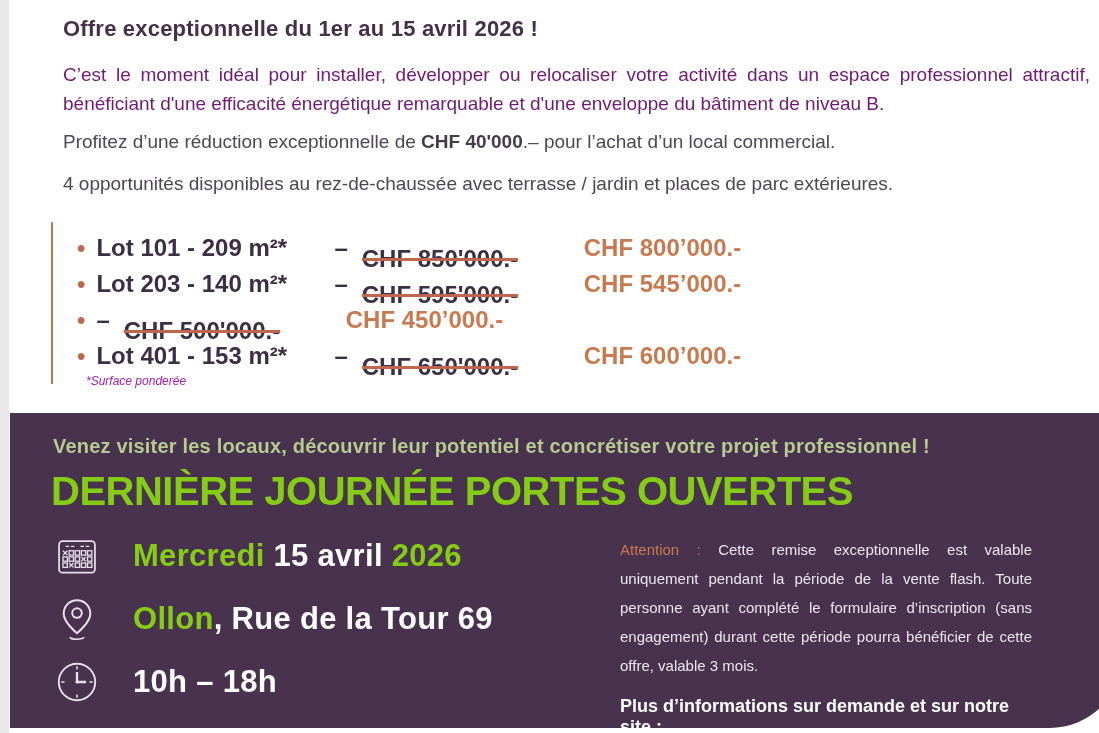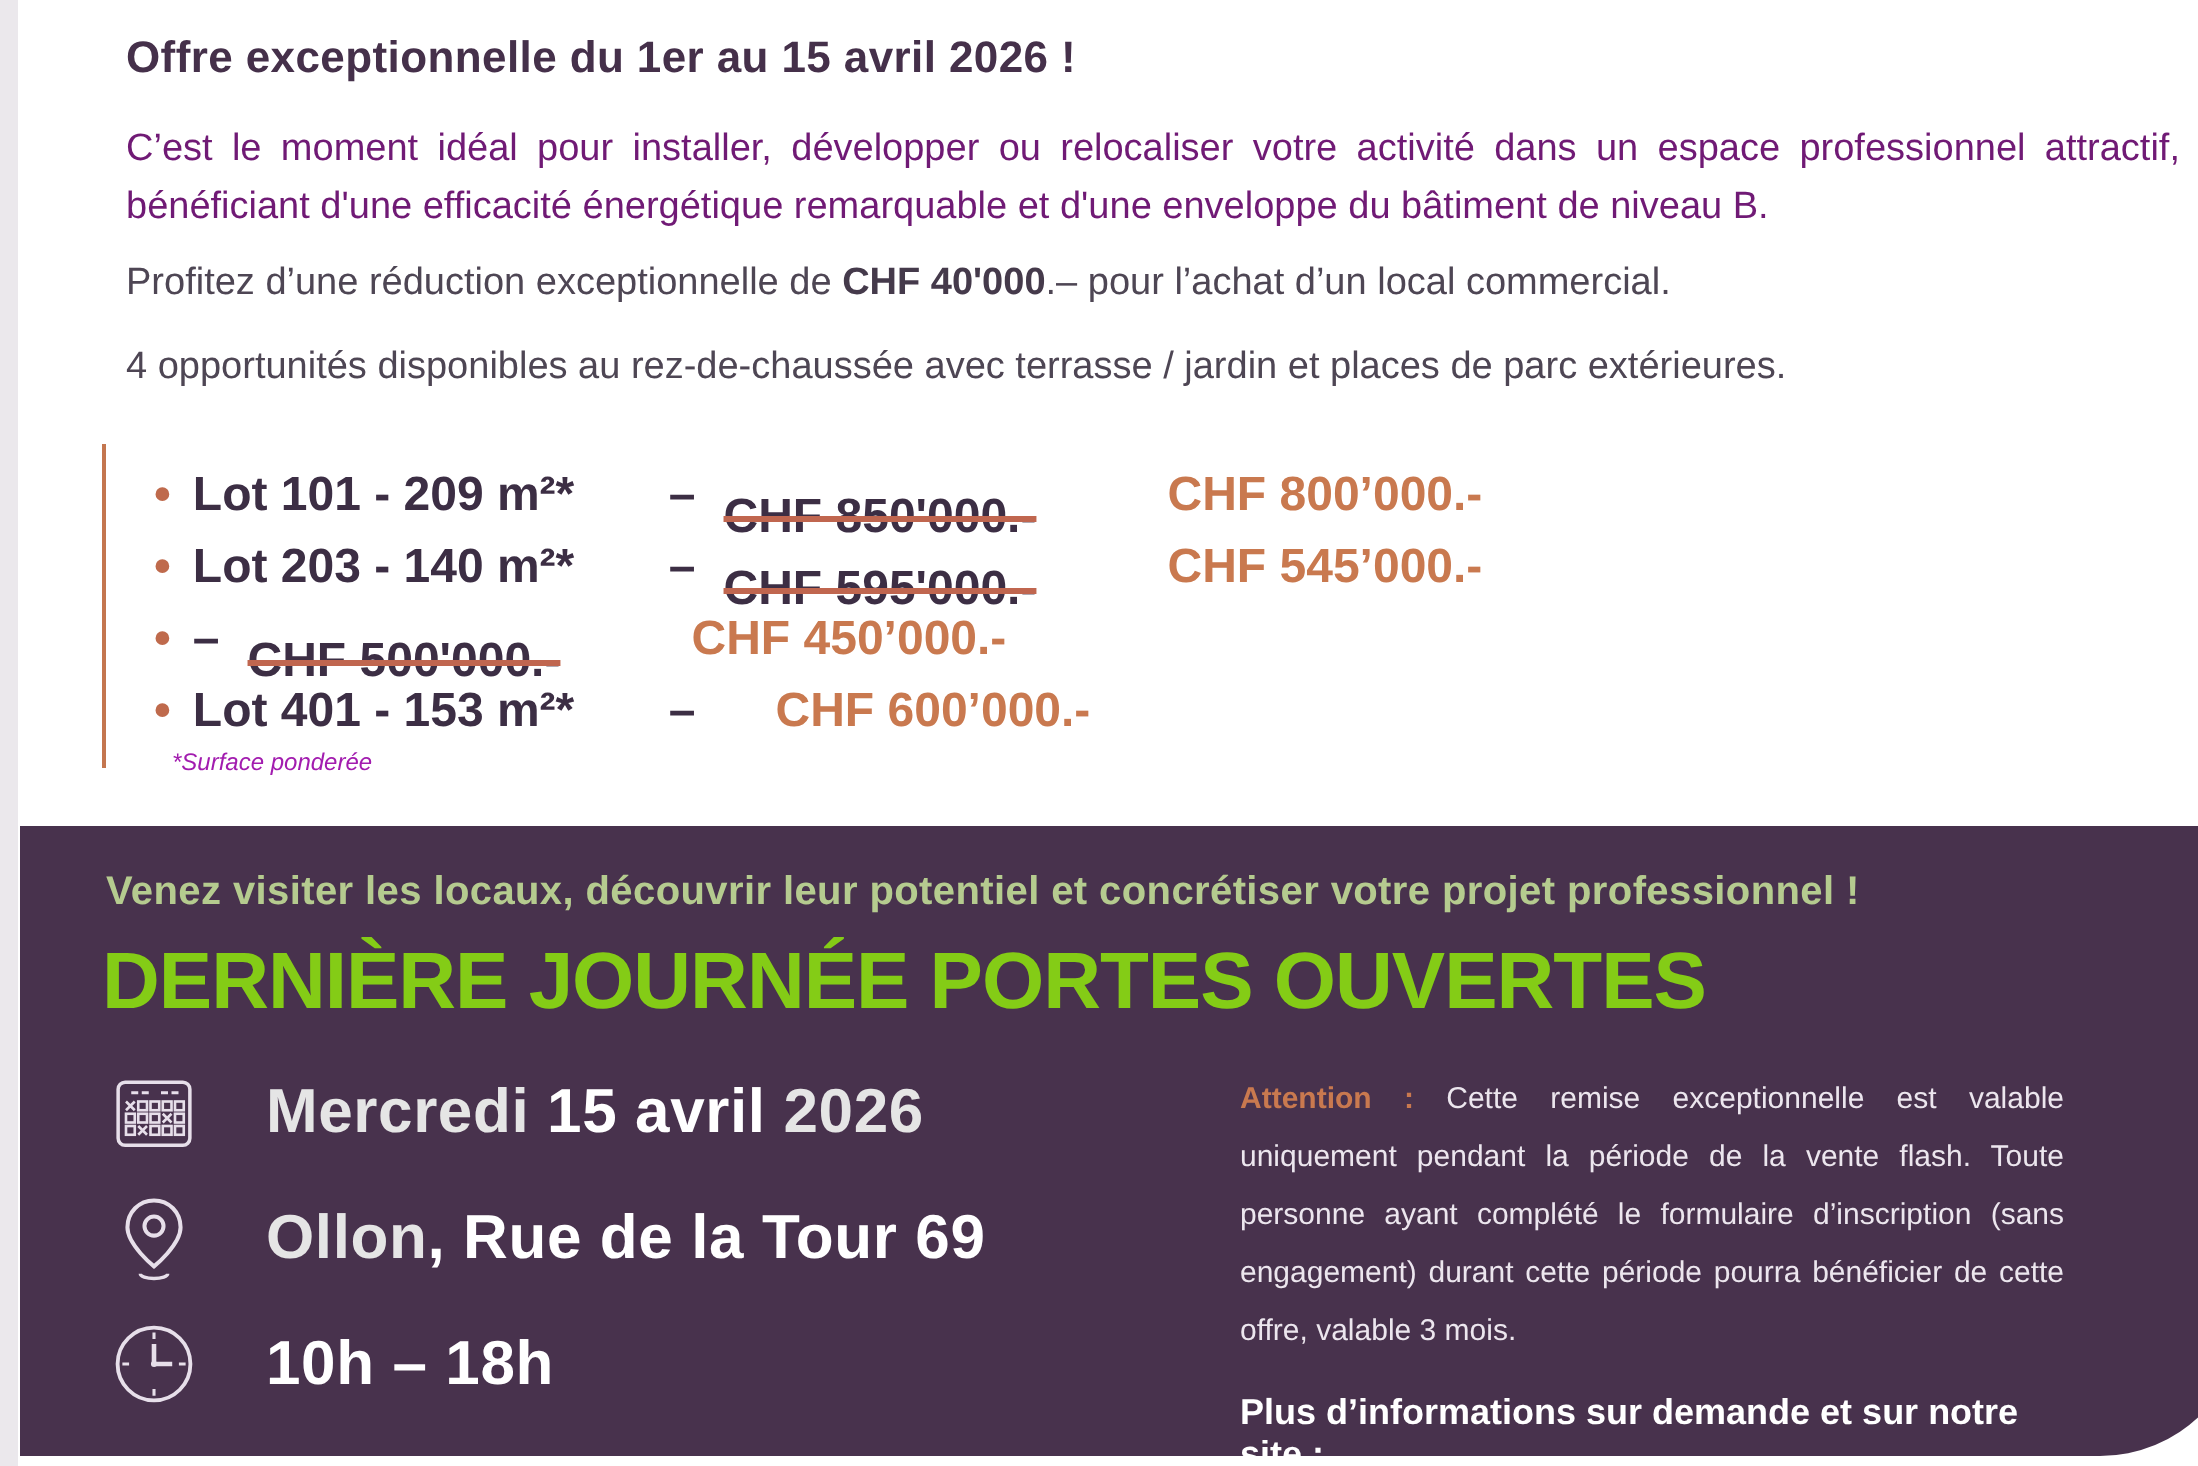--- a/index.html
+++ b/index.html
@@ -70,28 +70,28 @@
   .event{
     position:absolute;left:43px;top:118px;width:540px;
     display:flex;flex-direction:column;gap:13px;
   }
   .event-row{display:flex;align-items:center;height:50px;}
   .event-icon{width:48px;display:flex;justify-content:center;flex:0 0 48px;}
   .event-text{
     margin-left:32px;font-size:31px;font-weight:bold;color:#ffffff;
     letter-spacing:.3px;white-space:nowrap;
   }
-  .accent{color:#e5e5e5;}
+  .accent{color:#84cc16;}
   .notice-col{
     position:absolute;left:610px;top:122px;width:412px;
   }
   .notice{
     font-size:15px;line-height:29px;color:#ece6ee;text-align:justify;
   }
-  .notice-label{color:#c9794f;font-weight:bold;}
+  .notice-label{color:#c9794f;font-weight:normal;}
   .more-info{
     margin-top:16px;font-size:18px;font-weight:bold;color:#ffffff;
   }
   .website{
     margin-top:8px;font-size:15.5px;font-weight:bold;color:#c9794f;
     text-decoration:none;display:inline-block;
   }
   svg{display:block;}
 </style>
 </head>
@@ -125,20 +125,21 @@
   <div class="lot-row">
     <span class="lot-bullet">•</span>
     <span class="lot-dash">–</span>
     <span class="lot-old">CHF 500'000.-</span>
     <span class="lot-new">CHF 450’000.-</span>
   </div>
   <div class="lot-row">
     <span class="lot-bullet">•</span>
     <span class="lot-label">Lot 401 - 153 m²*</span>
     <span class="lot-dash">–</span>
+    <span class="lot-old">CHF 650'000.-</span>
     <span class="lot-new">CHF 600’000.-</span>
   </div>
 </div>
 
 <div class="footnote">*Surface ponderée</div>
 
 <div class="banner">
 
   <div class="tagline">Venez visiter les locaux, découvrir leur potentiel et concrétiser votre projet professionnel !</div>
 

